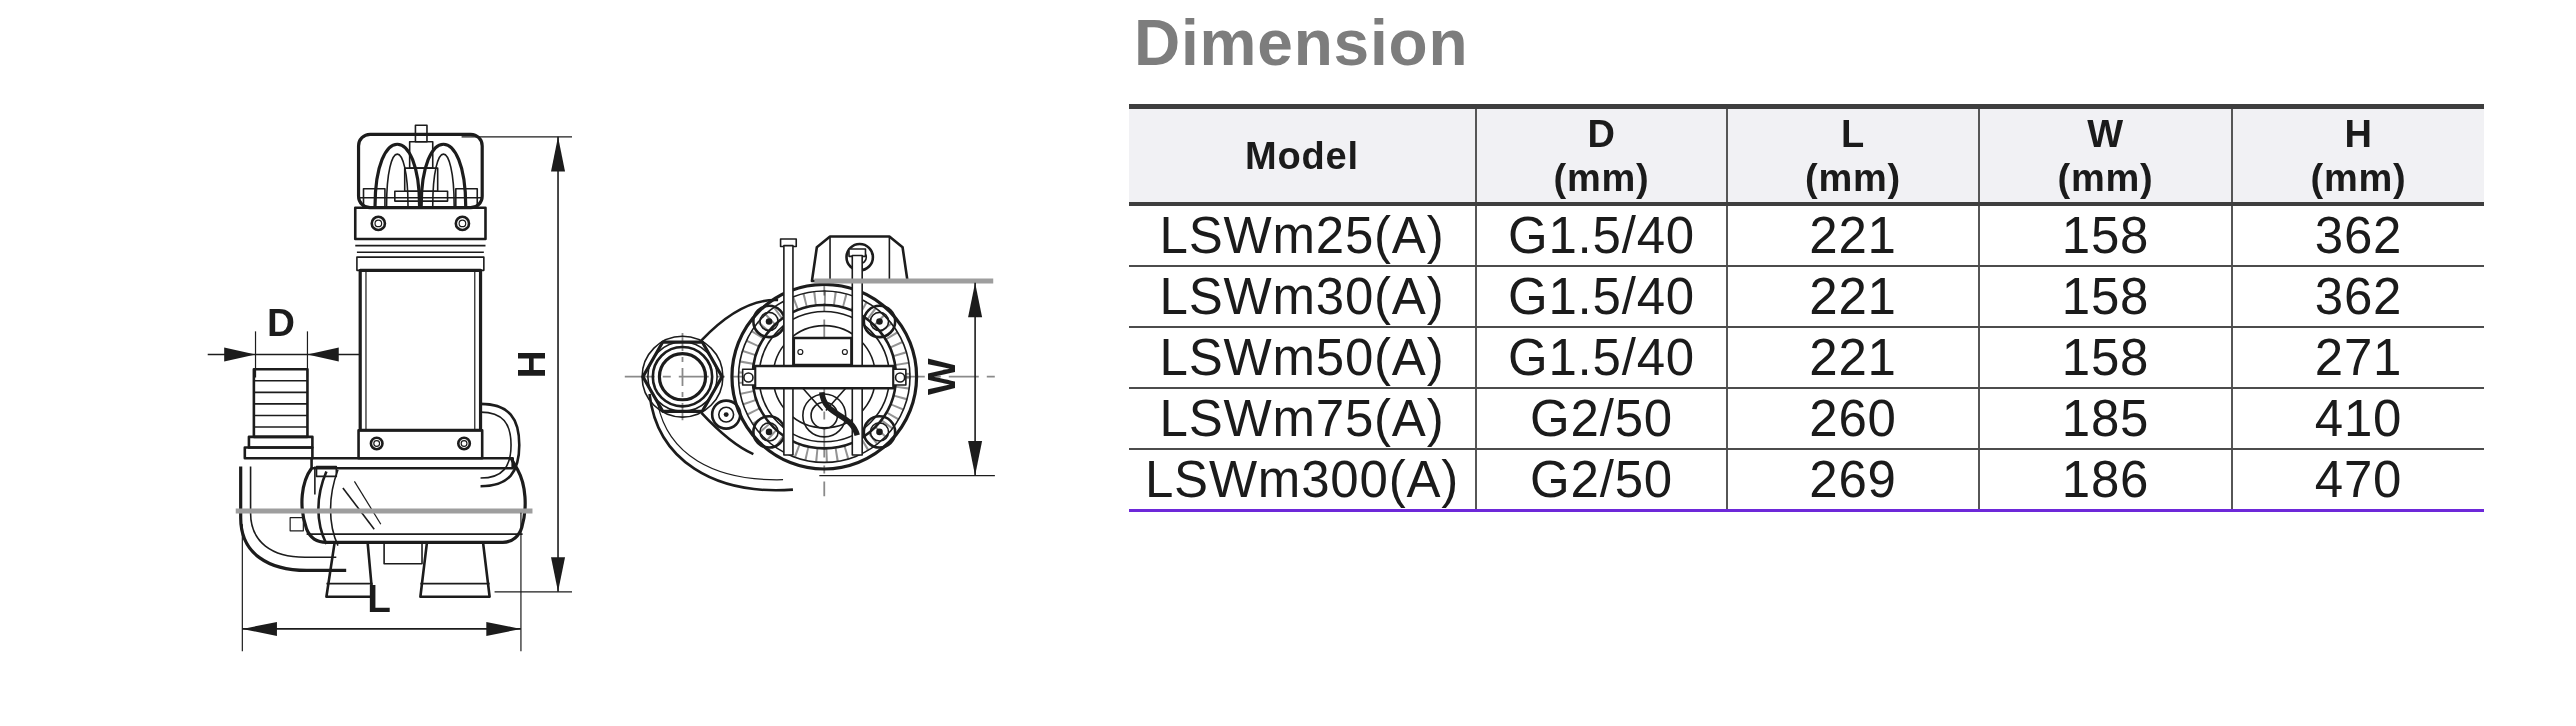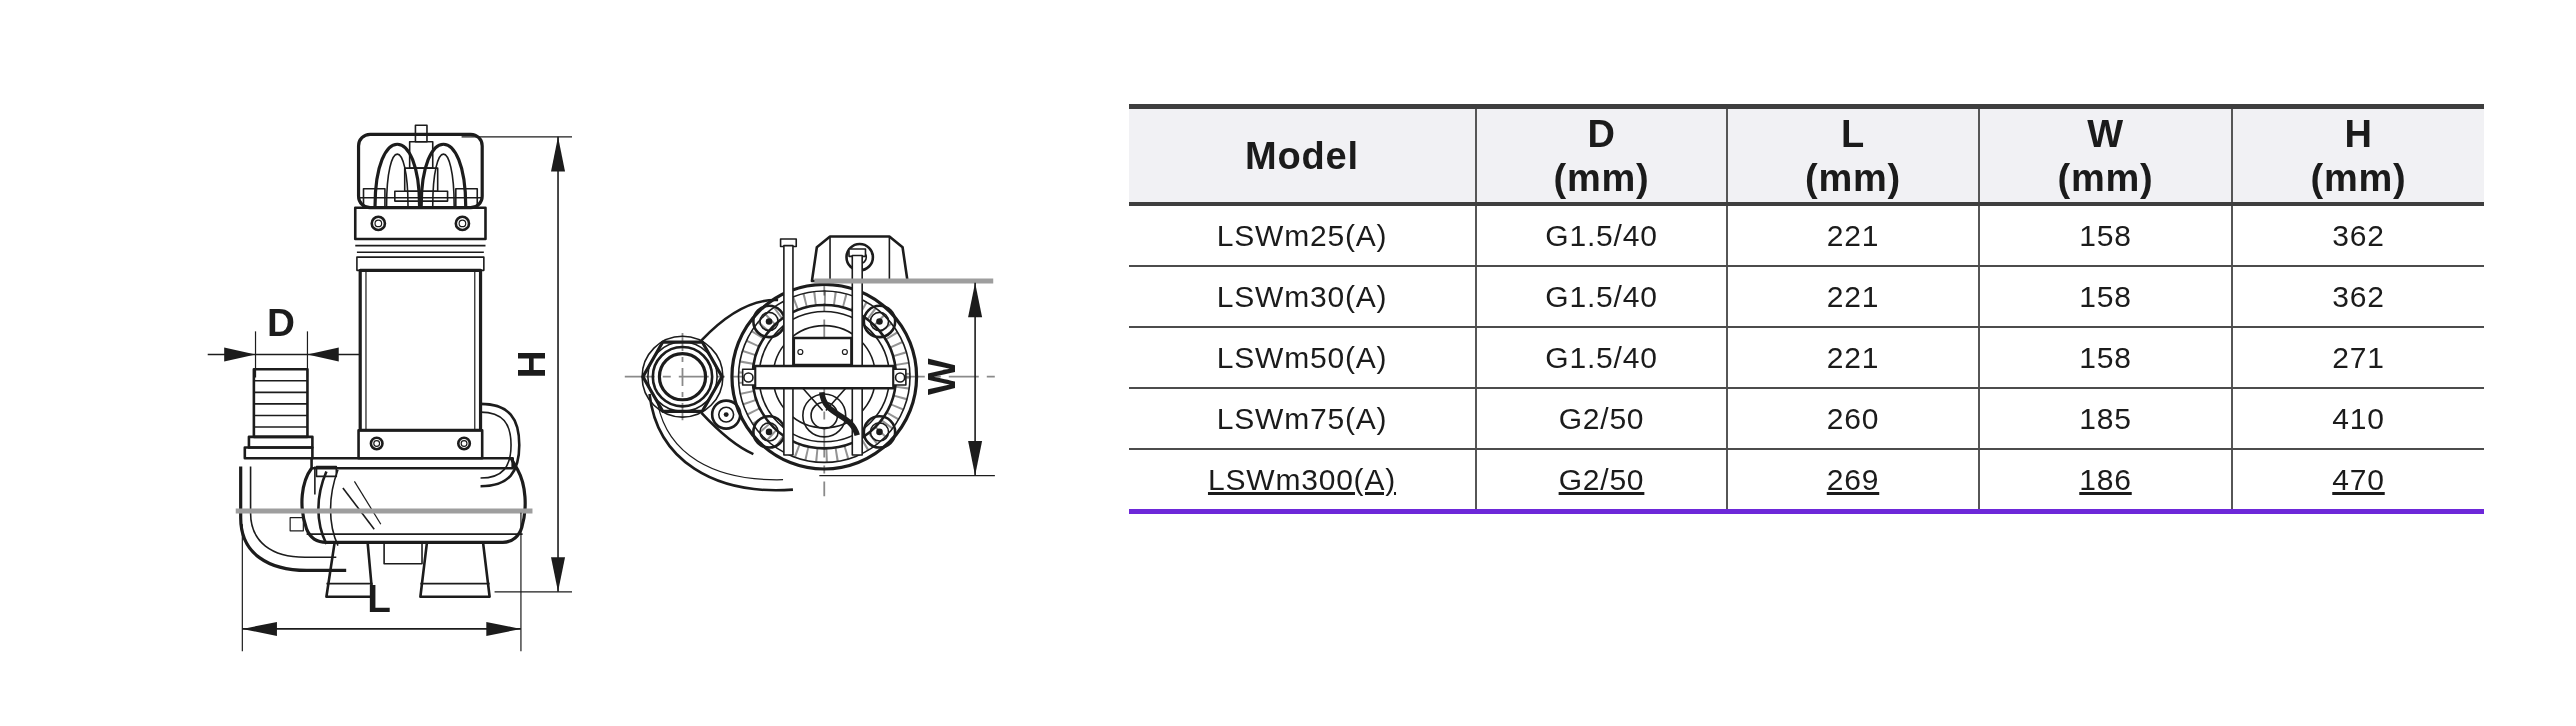--- a/index.html
+++ b/index.html
@@ -22,22 +22,22 @@
   .title{position:absolute;left:1134px;top:5px;font-size:64px;font-weight:bold;
          color:#7d7d7d;letter-spacing:0.8px;line-height:76px;}
 
   
   .table-wrap{position:absolute;left:1129px;top:84px;width:1346px;}
   table.dim{border-collapse:collapse;table-layout:fixed;width:1346px;margin-top:20px;}
   table.dim th,table.dim td{text-align:center;vertical-align:middle;padding:0;
          color:#1b1b1b;letter-spacing:0.8px;}
   table.dim th{background:#f1f1f4;font-size:38px;font-weight:bold;height:93px;
          border-top:5px solid #3e3e3e;border-bottom:4.1px solid #3e3e3e;line-height:44px;}
-  table.dim td{font-size:30px;font-weight:normal;height:59px;border-bottom:2.5px solid #4c4c4c;}
-  table.dim tbody tr:last-child td{border-bottom:5px solid #6d28d9;text-decoration:underline;}
+  table.dim td{font-size:51px;font-weight:normal;height:59px;border-bottom:2.5px solid #4c4c4c;}
+  table.dim tbody tr:last-child td{border-bottom:3px solid #6d28d9;}
   table.dim th:not(:first-child),table.dim td:not(:first-child){border-left:2.5px solid #565656;}
   table.dim th:nth-child(1){width:346px;}
   table.dim th:nth-child(2){width:249px;}
   table.dim th:nth-child(3){width:250px;}
   table.dim th:nth-child(4){width:251px;}
   table.dim th:nth-child(5){width:251px;}
 </style>
 </head>
 <body>
 
@@ -222,20 +222,21 @@
     <g>
       <line class="clthick" x1="988" y1="341" x2="1205" y2="341" stroke-width="4"></line>
       <line class="ln w1" x1="994" y1="577" x2="1207" y2="577"></line>
       <line class="ln w15" x1="1183" y1="343" x2="1183" y2="577"></line>
       <polygon class="arr" points="1183,343 1174.5,385 1191.5,385"></polygon>
       <polygon class="arr" points="1183,577 1174.5,535 1191.5,535"></polygon>
       <text class="dimtxt" transform="translate(1159,457) rotate(-90)">W</text>
     </g>
   </svg>
 
+  <div class="title">Dimension</div>
 
   <div class="table-wrap">
     <table class="dim">
       <thead>
         <tr>
             <th>
               <div>Model</div>
             </th>
             <th>
               <div>D</div>

